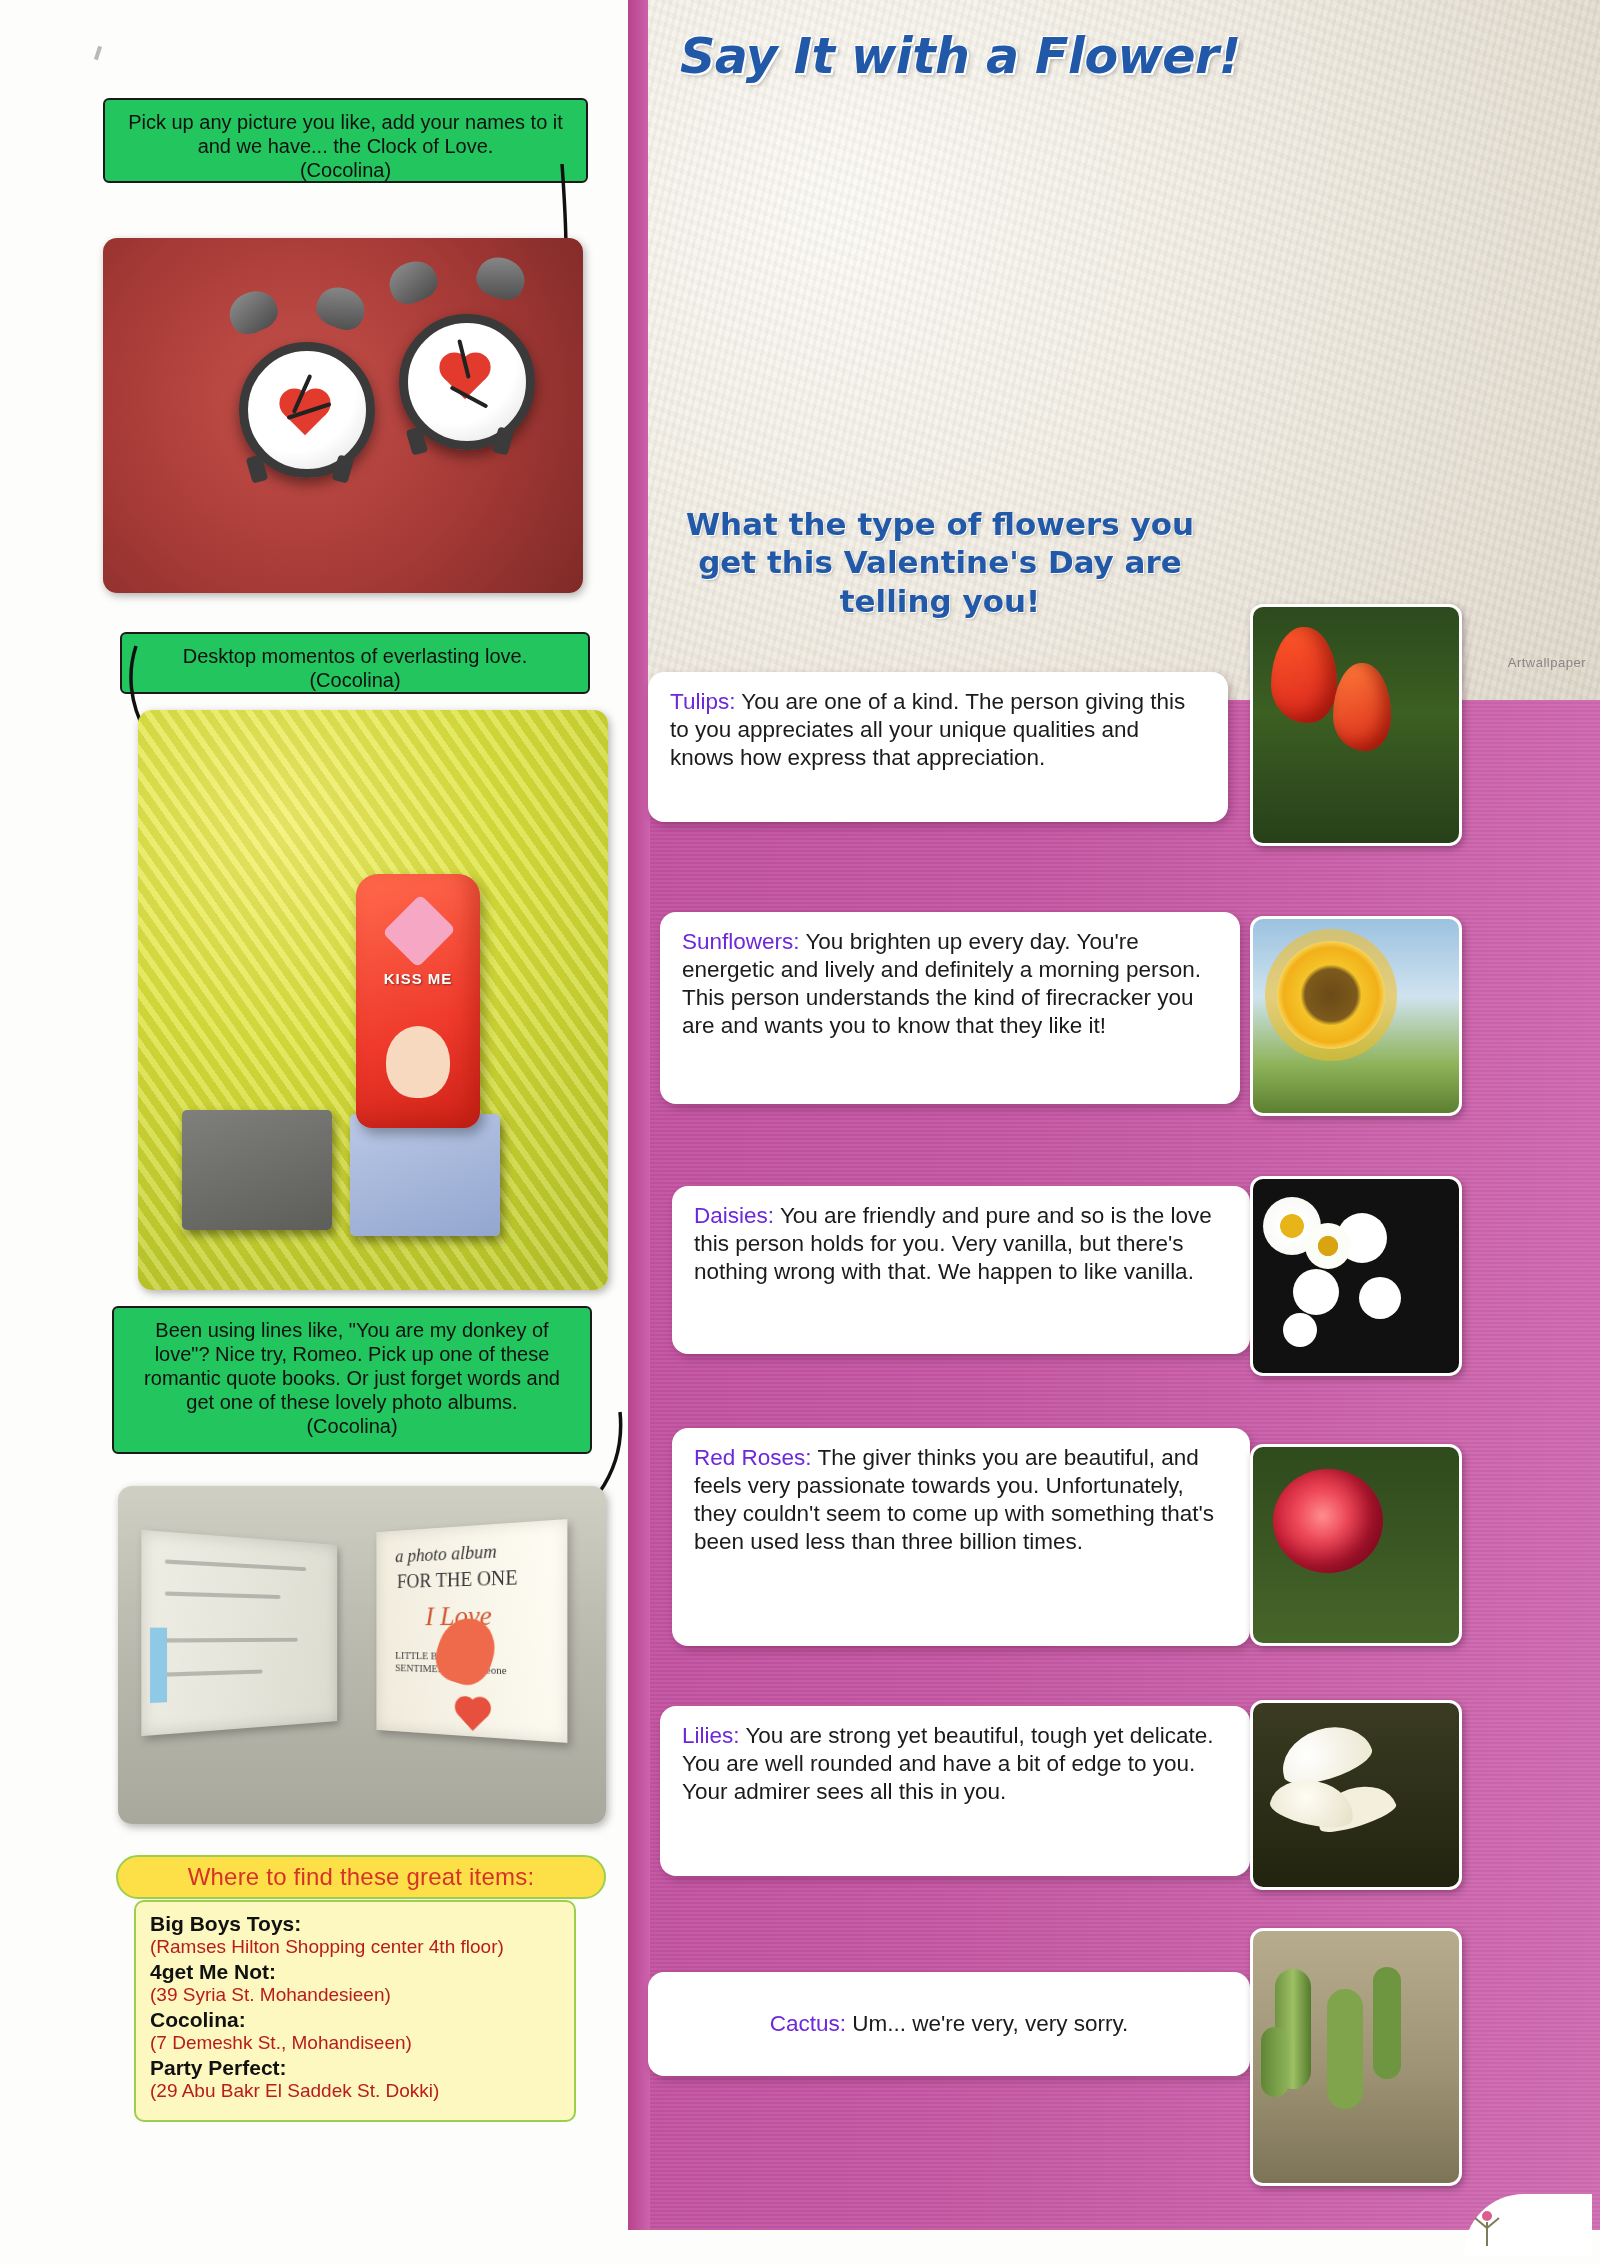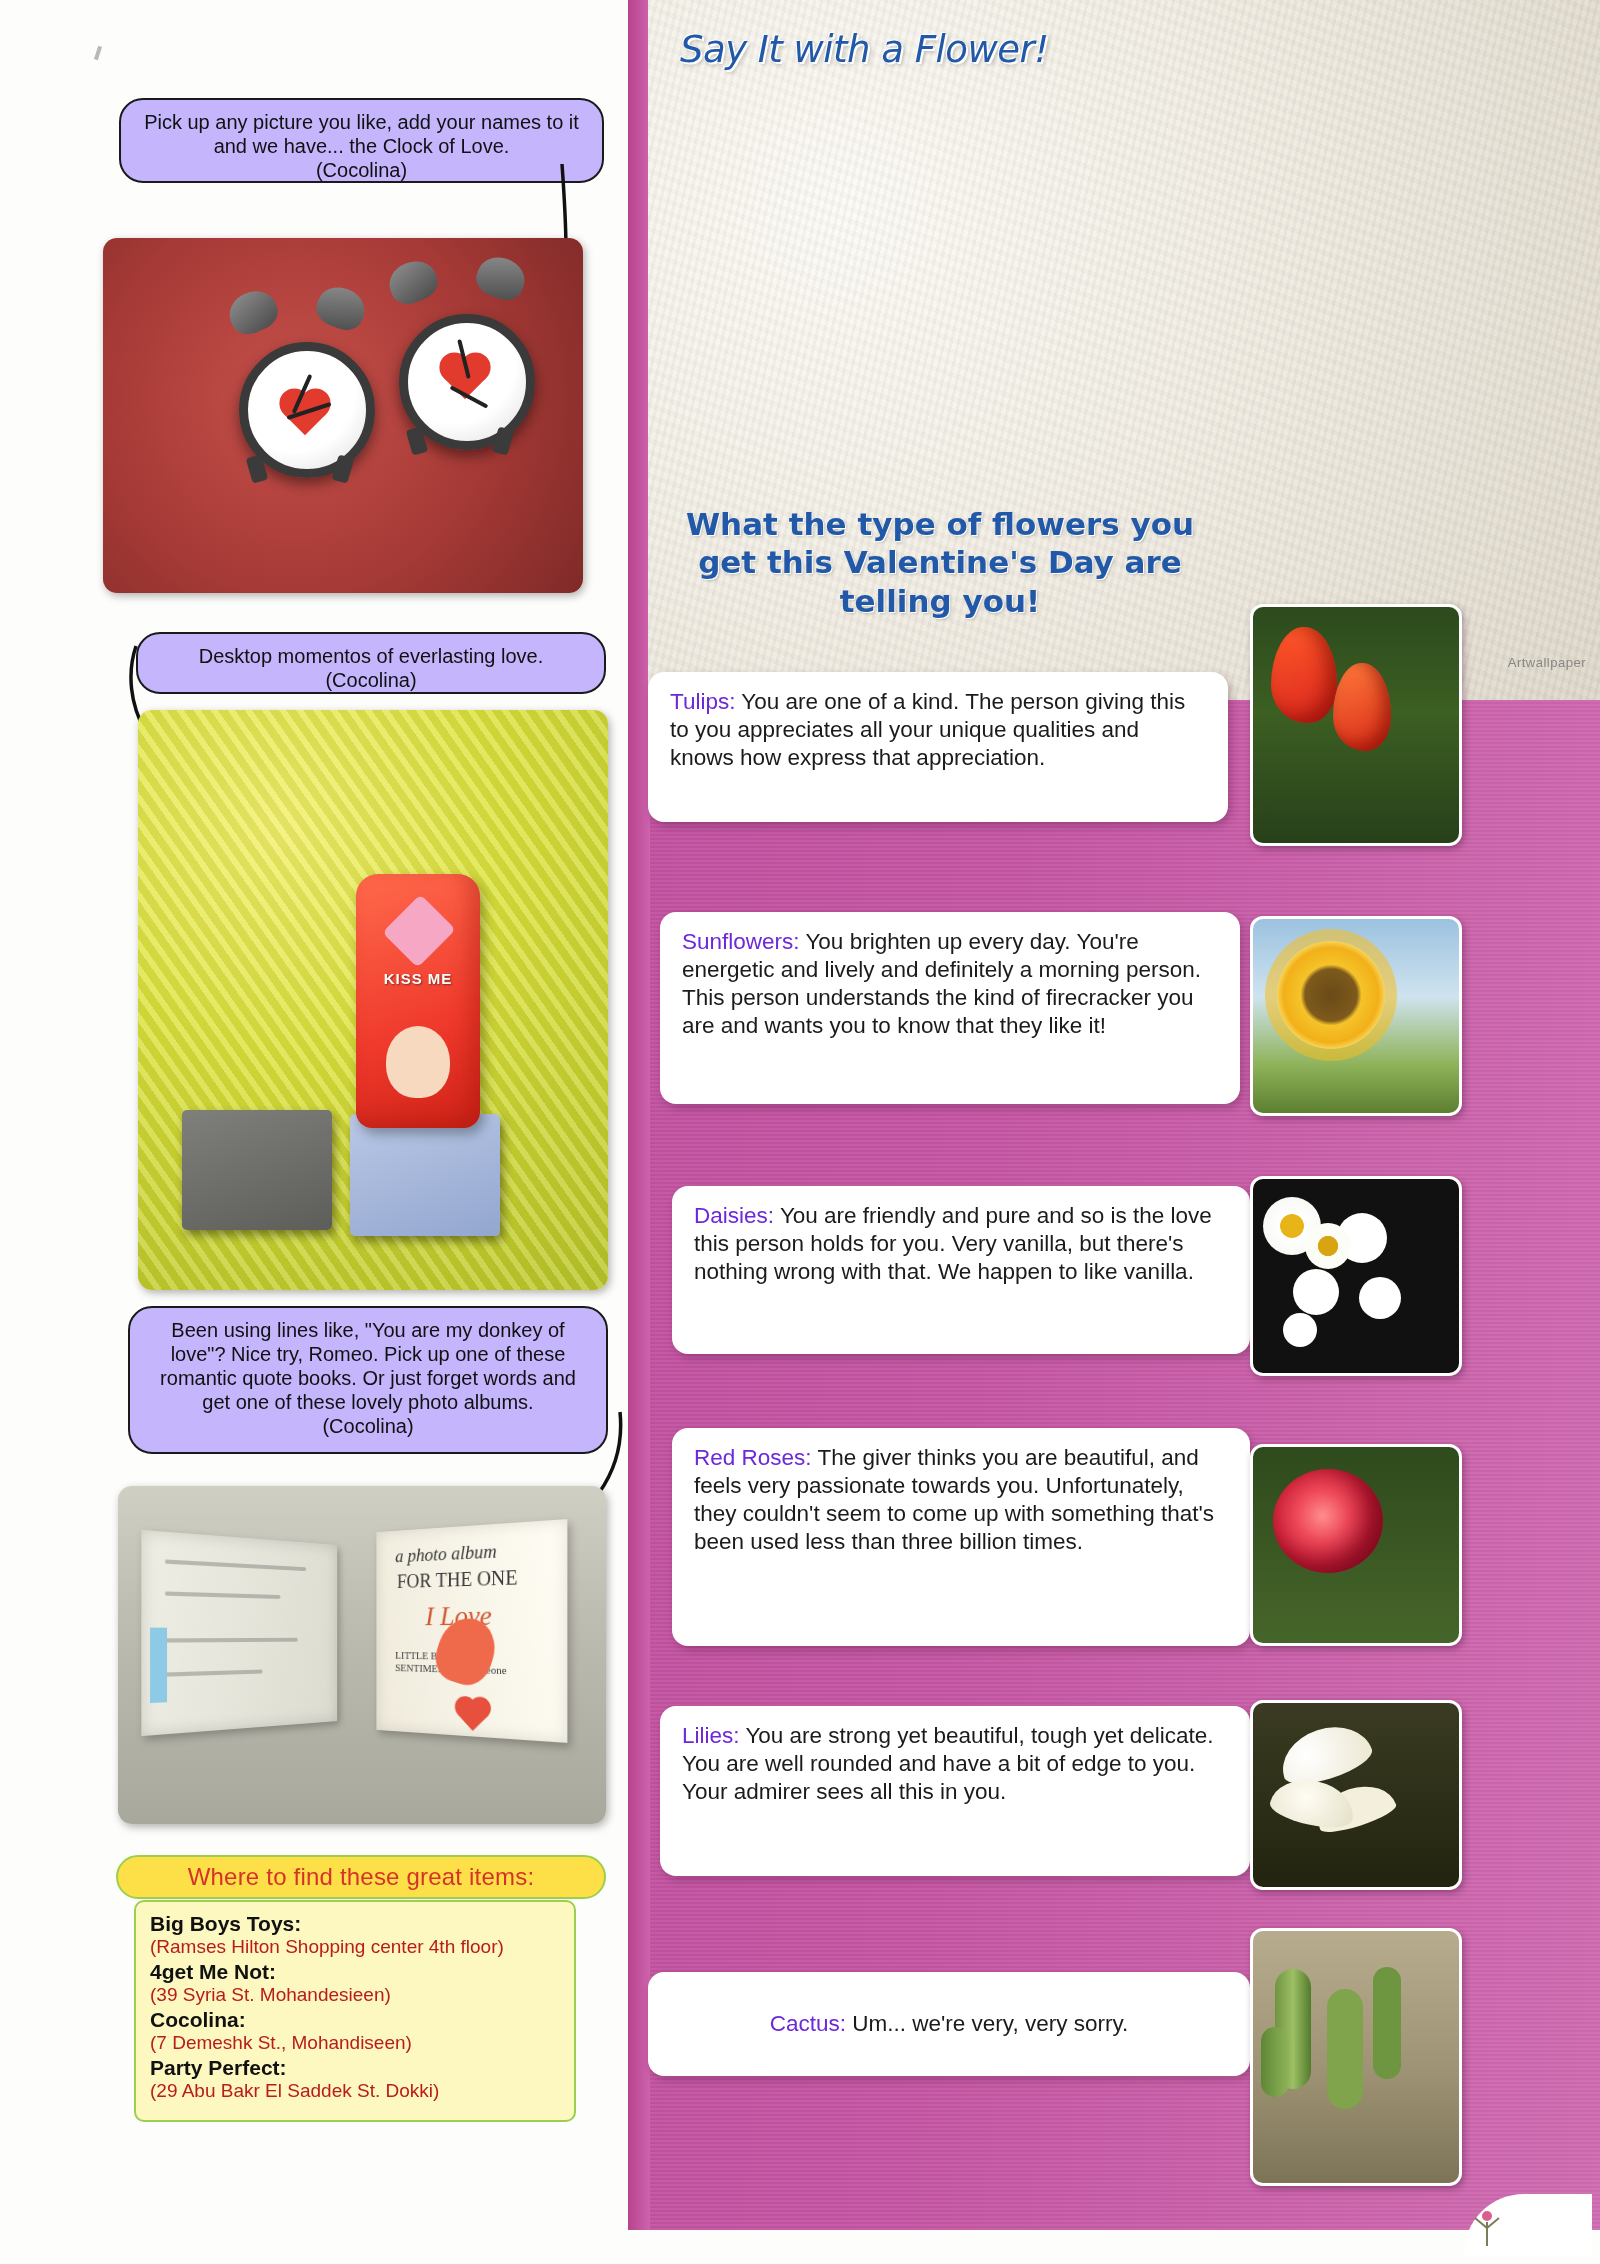--- a/index.html
+++ b/index.html
@@ -81,22 +81,22 @@
     position:absolute; right:14px; top:655px;
     font-size:13px; color:rgba(90,90,90,.65);
     letter-spacing:.5px;
   }
 
   
   .say-it {
     position: absolute;
     left: 680px;
     top: 28px;
-    font-size: 37px;
-    font-weight: normal;
+    font-size: 49px;
+    font-weight: bold;
     font-style: italic;
     color: #2159a8;
     letter-spacing: -0.5px;
     text-shadow: 2px 2px 0 #ffffff, -1px -1px 0 #ffffff, 3px 3px 4px rgba(0,0,0,.25);
     font-family: "DejaVu Sans", sans-serif;
   }
   .subhead {
     position: absolute;
     left: 680px;
     top: 505px;
@@ -192,30 +192,29 @@
     box-shadow:52px 20px 0 0 #7fa44c, 94px -6px 0 -4px #6e9540;
   }
   .tn-cactus:after{
     content:"";position:absolute;left:8px;top:96px;width:28px;height:70px;border-radius:14px;
     background:linear-gradient(90deg,#5f8635,#8eb45a);
   }
 
   
   .bubble {
     position: absolute;
-    background: #c4b5fd;
+    background: #22c55e;
     border: 2.5px solid #1a1a1a;
-    border-radius: 24px;
+    border-radius: 6px;
     box-sizing: border-box;
     text-align: center;
     font-size: 20px;
     line-height: 1.2;
     color: #111;
     padding: 10px 14px;
-    margin-left: 16px;
   }
   .bubble p{margin:0;}
   .photo {
     position: absolute;
     border-radius: 14px;
     box-sizing: border-box;
     box-shadow: 2px 3px 8px rgba(0,0,0,.3);
     overflow: hidden;
   }
   

